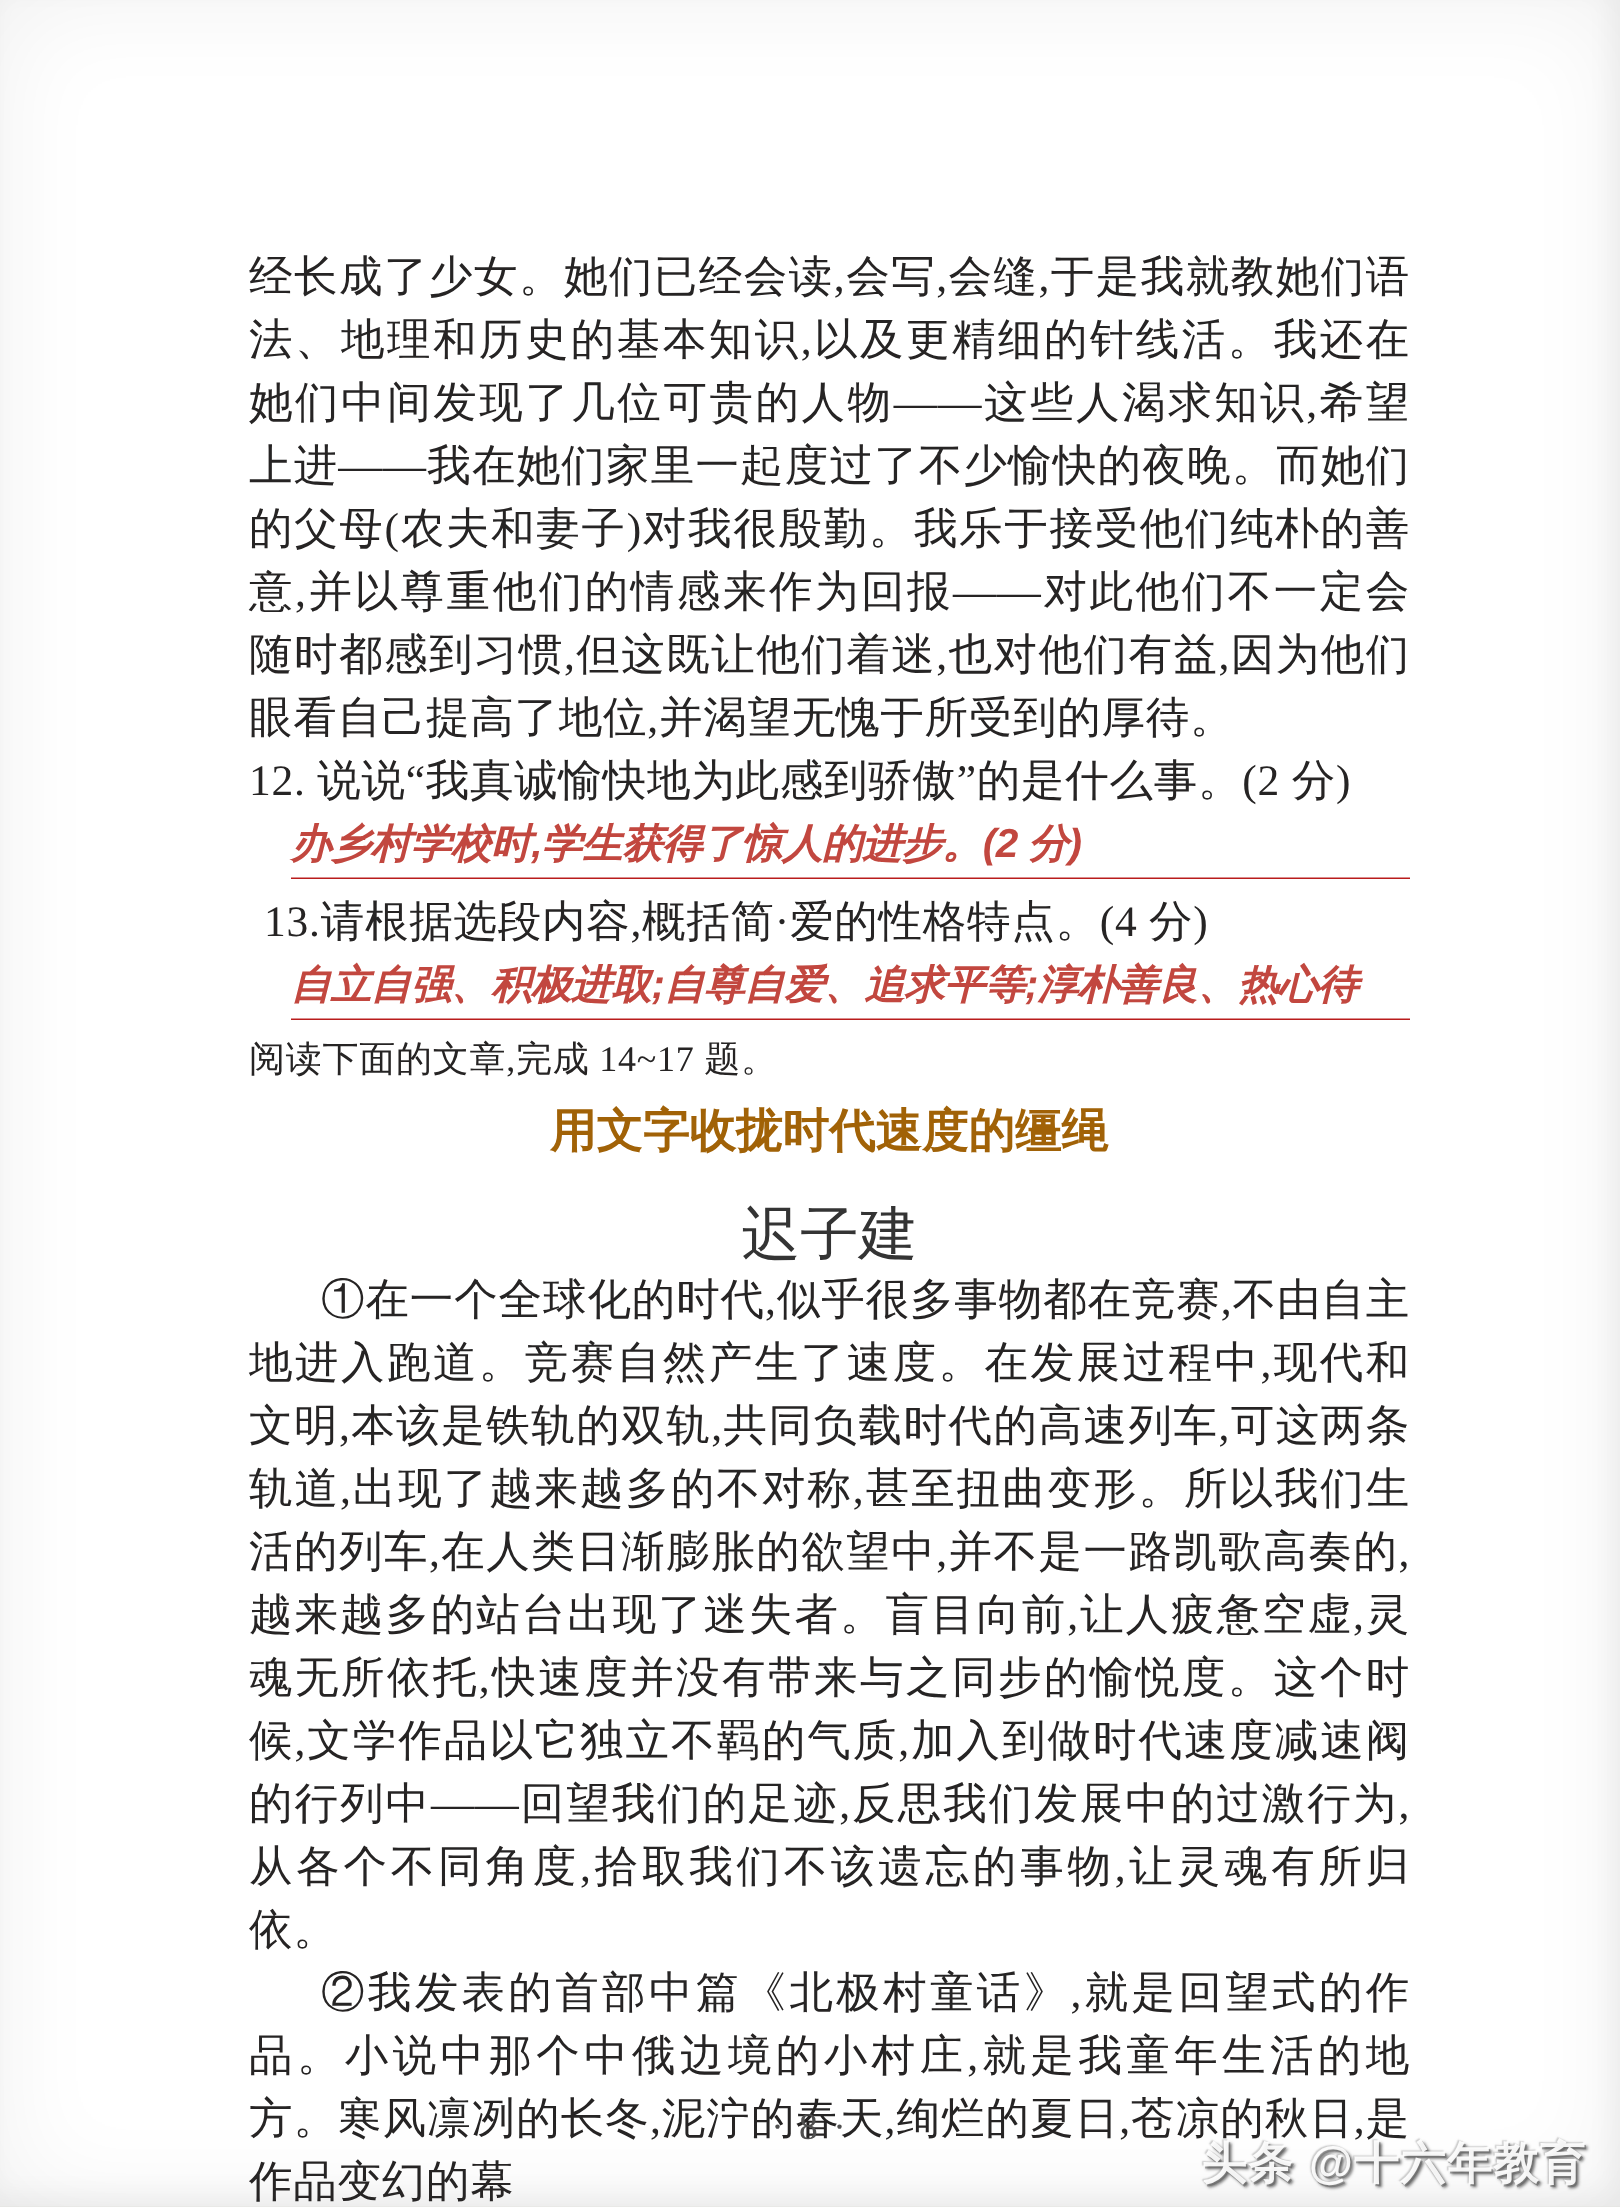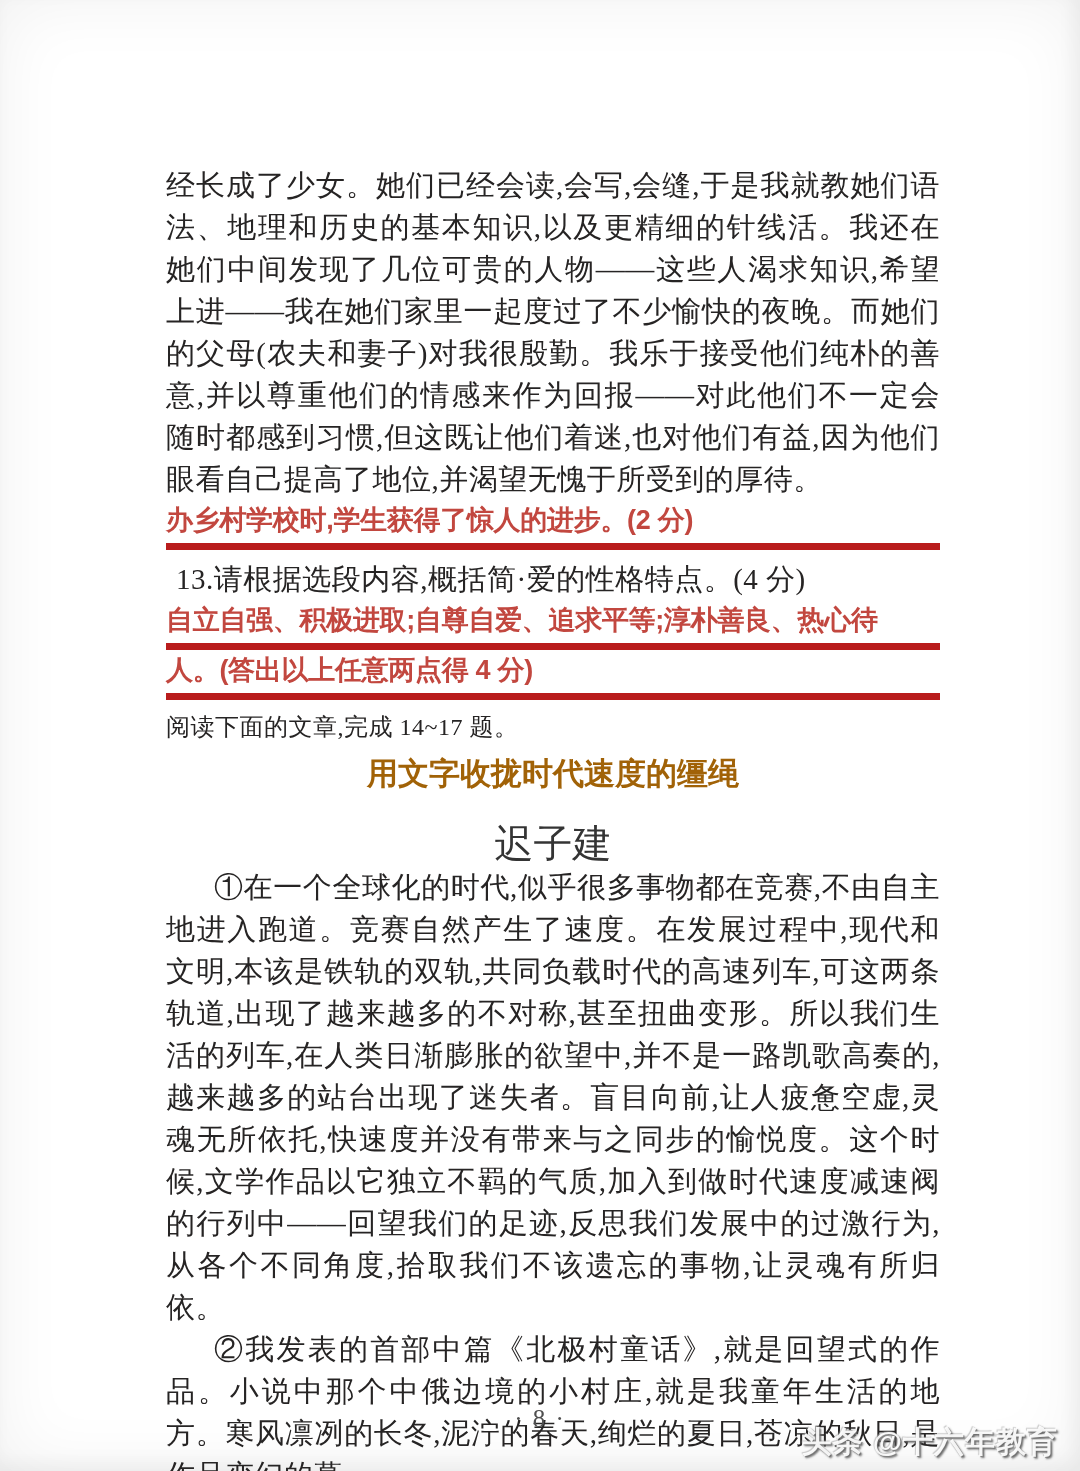--- a/index.html
+++ b/index.html
@@ -28,25 +28,27 @@
     text-justify: inter-ideograph;
     letter-spacing: 0.5px;
   }
   .excerpt { }
   .question {
     font-size: 29px;
     line-height: 42px;
     letter-spacing: 0.5px;
   }
   .answer-line {
+    margin-left: 28px;
     height: 43px;
     line-height: 41px;
-    border-bottom: 7px solid #b91c1c;
+    border-bottom: 1px solid #b91c1c;
     white-space: nowrap;
     overflow: visible;
+    font-style: italic;
   }
   .red {
     color: #c2473f;
     font-family: "Liberation Sans", sans-serif;
     font-weight: bold;
     font-size: 27px;
     letter-spacing: -0.3px;
   }
   .q13 { margin-top: 8px; margin-left: 10px; }
   .prompt {
@@ -97,32 +99,30 @@
   }
 </style>
 </head>
 <body>
 
 <div class="page">
   <div class="content">
 
     <p class="body-text excerpt">经长成了少女。她们已经会读,会写,会缝,于是我就教她们语法、地理和历史的基本知识,以及更精细的针线活。我还在她们中间发现了几位可贵的人物——这些人渴求知识,希望上进——我在她们家里一起度过了不少愉快的夜晚。而她们的父母(农夫和妻子)对我很殷勤。我乐于接受他们纯朴的善意,并以尊重他们的情感来作为回报——对此他们不一定会随时都感到习惯,但这既让他们着迷,也对他们有益,因为他们眼看自己提高了地位,并渴望无愧于所受到的厚待。</p>
 
+    <p class="question">12. 说说“我真诚愉快地为此感到骄傲”的是什么事。(2 分)</p>
 
     <div class="answer-line">
       <span class="red">办乡村学校时,学生获得了惊人的进步。(2 分)</span>
     </div>
 
     <p class="question q13">13.请根据选段内容,概括简·爱的性格特点。(4 分)</p>
 
     <div class="answer-line">
       <span class="red">自立自强、积极进取;自尊自爱、追求平等;淳朴善良、热心待</span>
-    </div>
-    <div class="answer-line">
-      <span class="red">人。(答出以上任意两点得 4 分)</span>
     </div>
 
     <p class="prompt">阅读下面的文章,完成 14~17 题。</p>
 
     <h2 class="passage-title">用文字收拢时代速度的缰绳</h2>
 
     <div class="passage-author">迟子建</div>
 
     <p class="body-text essay">①在一个全球化的时代,似乎很多事物都在竞赛,不由自主地进入跑道。竞赛自然产生了速度。在发展过程中,现代和文明,本该是铁轨的双轨,共同负载时代的高速列车,可这两条轨道,出现了越来越多的不对称,甚至扭曲变形。所以我们生活的列车,在人类日渐膨胀的欲望中,并不是一路凯歌高奏的,越来越多的站台出现了迷失者。盲目向前,让人疲惫空虚,灵魂无所依托,快速度并没有带来与之同步的愉悦度。这个时候,文学作品以它独立不羁的气质,加入到做时代速度减速阀的行列中——回望我们的足迹,反思我们发展中的过激行为,从各个不同角度,拾取我们不该遗忘的事物,让灵魂有所归依。</p>
 

